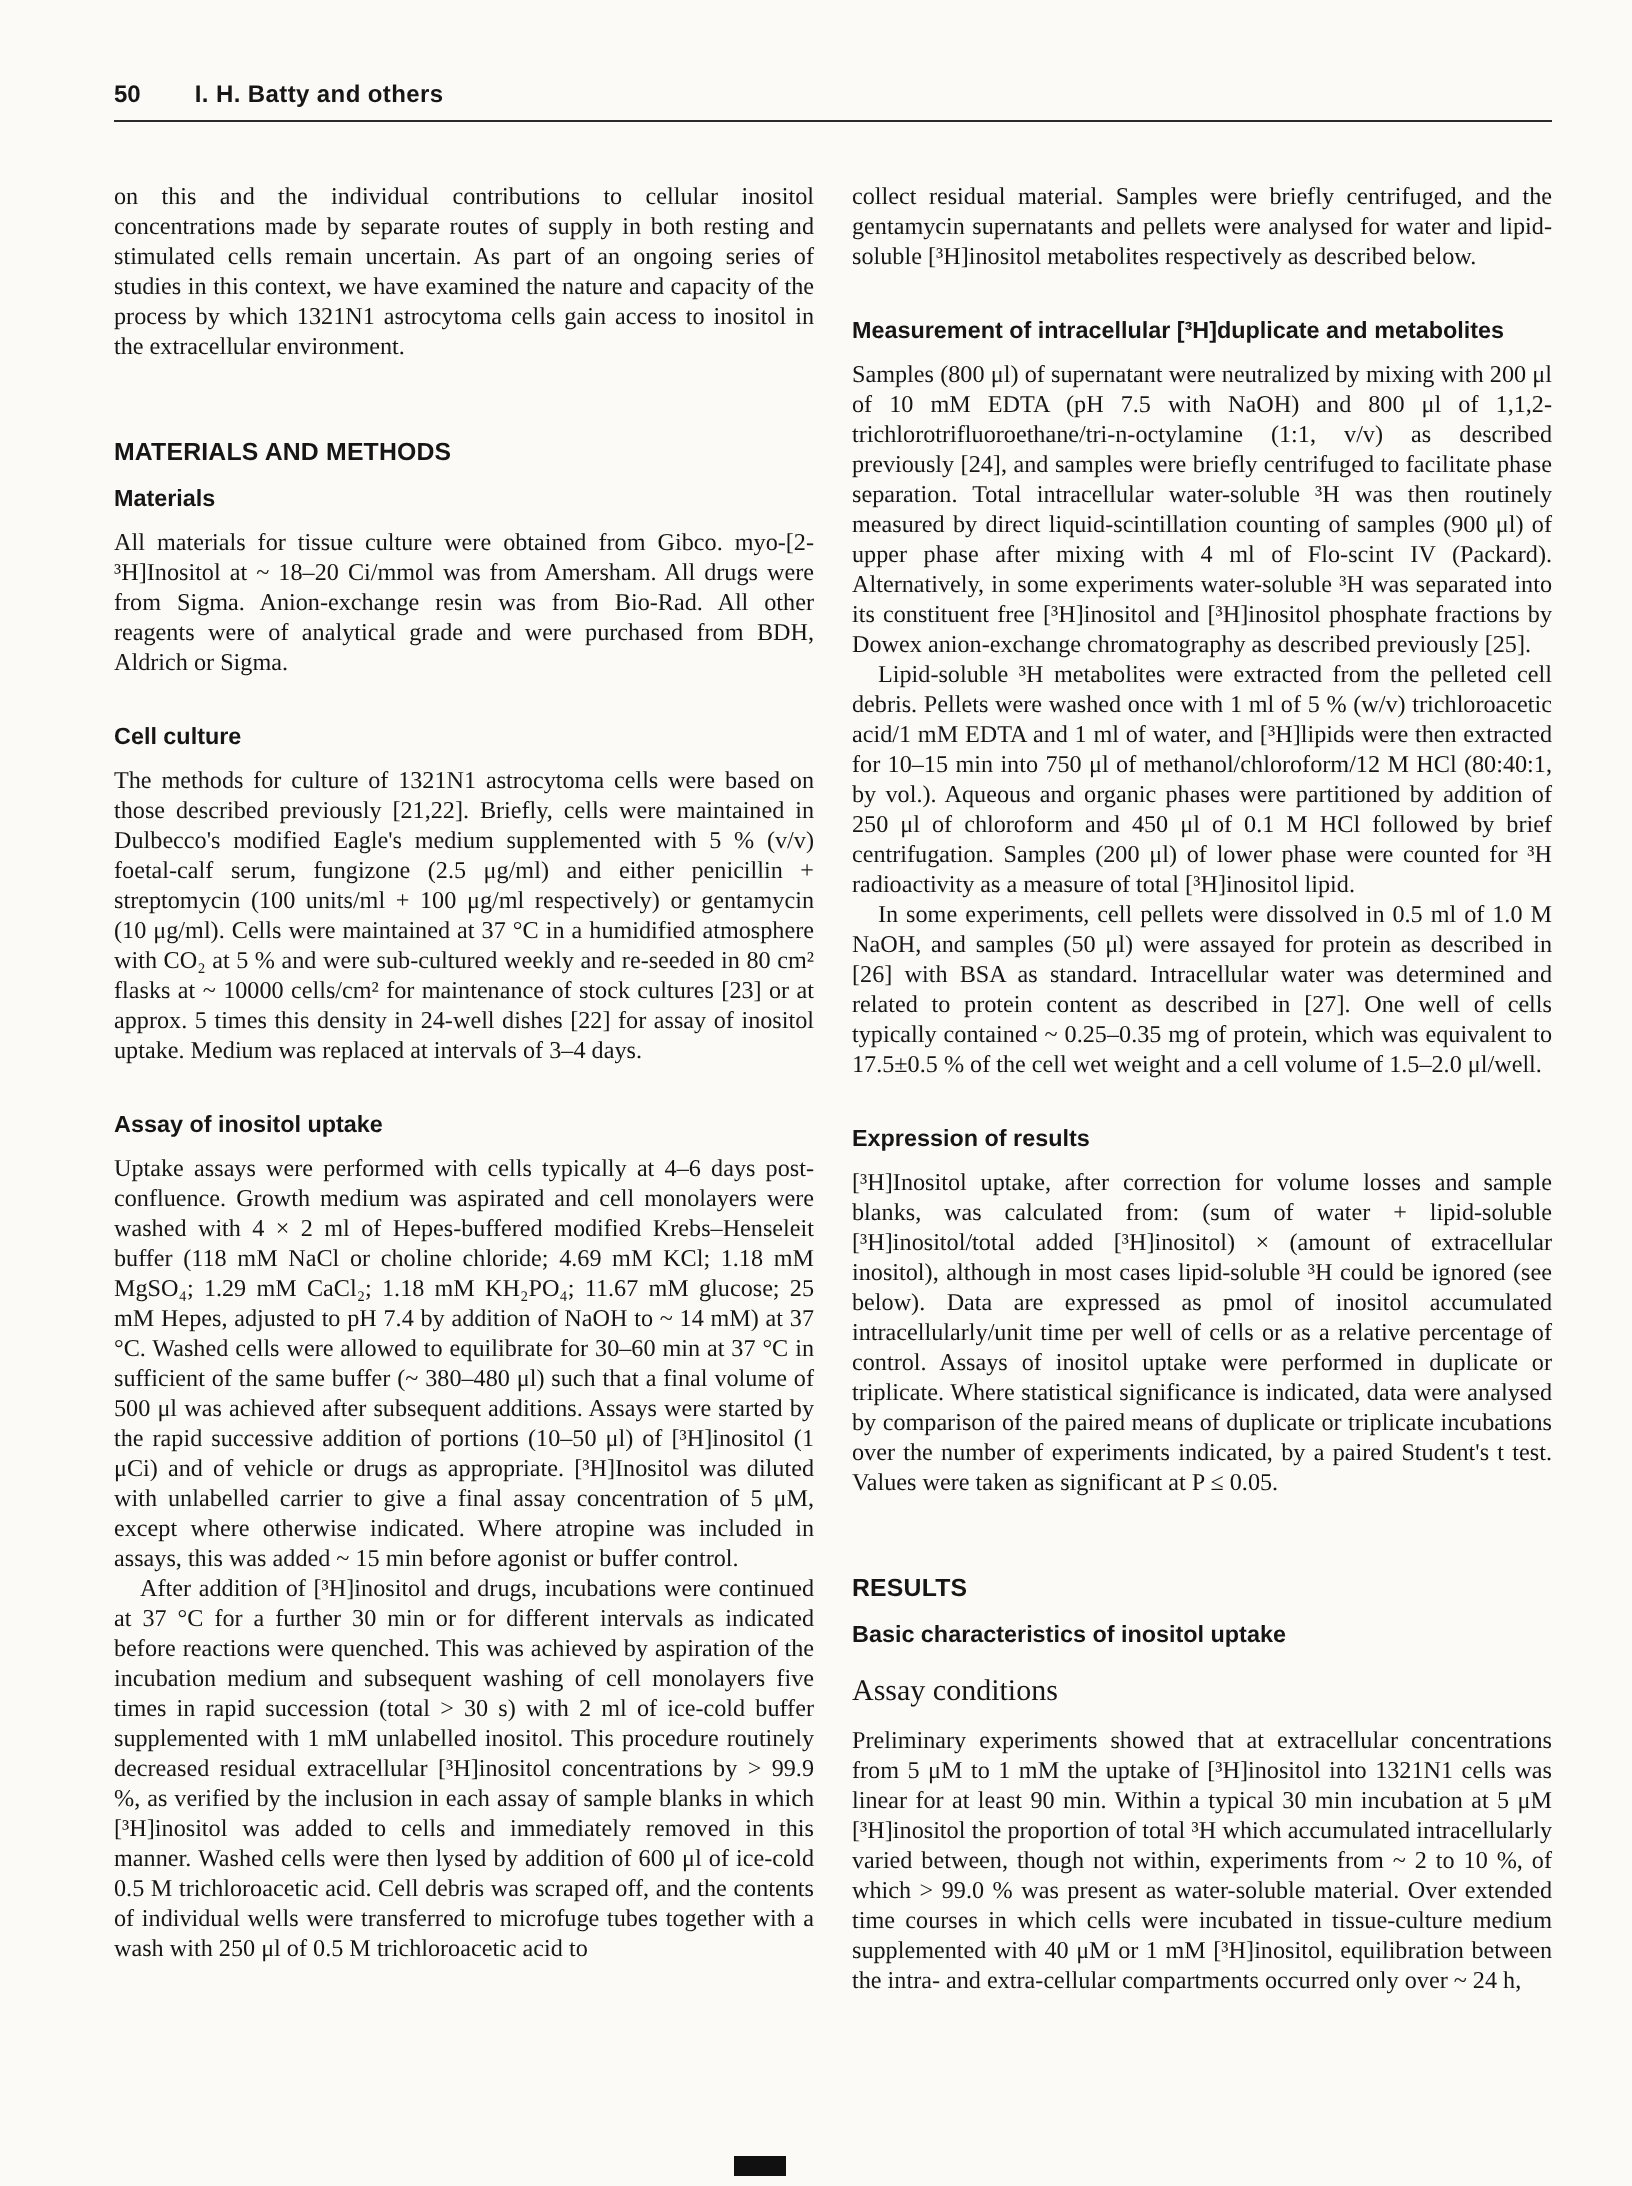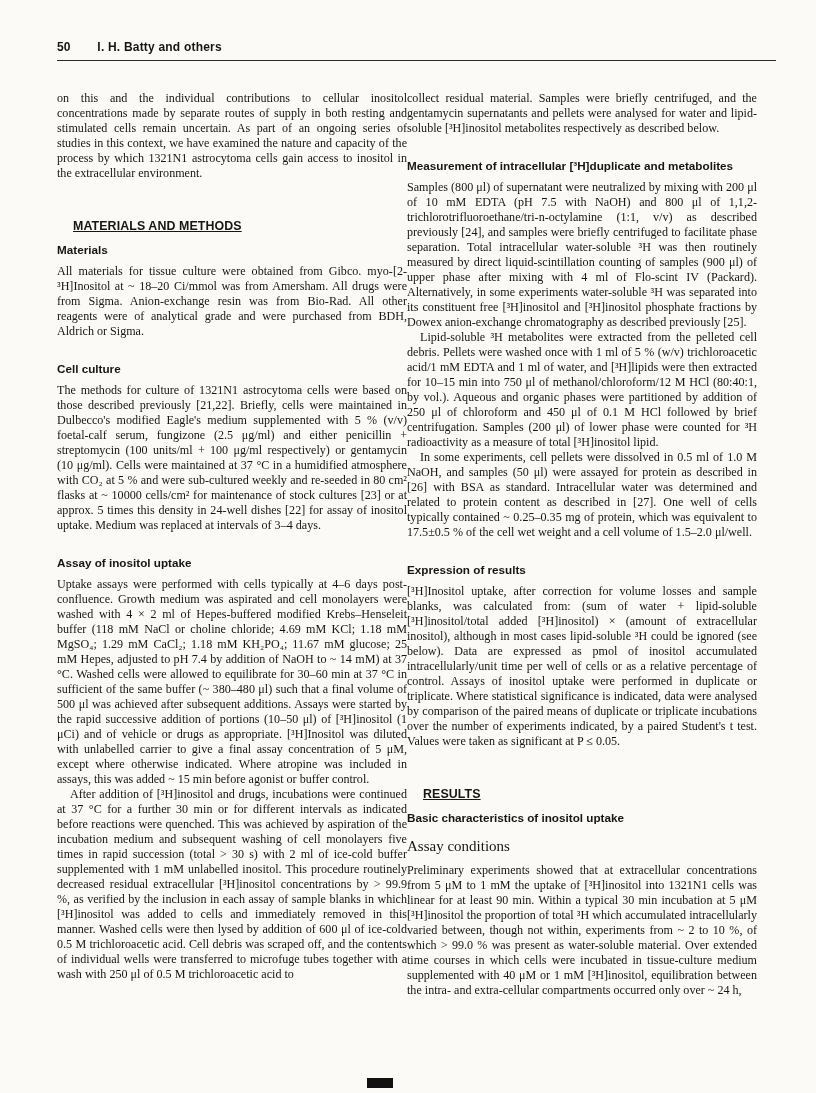--- a/index.html
+++ b/index.html
@@ -29,40 +29,40 @@
   }
   .running-header .page-num { margin-right: 27px; }
   .running-header .running-title { font-weight: bold; letter-spacing: 0.2px; }
   .header-rule {
     width: 100%;
     height: 0;
     border-bottom: 1.4px solid #2a2a2a;
   }
   .columns {
     display: flex;
+    gap: 19px;
     margin-top: 30px;
   }
   .col {
     width: 350px;
     font-family: "Liberation Serif", serif;
     font-size: 12.1px;
     line-height: 15px;
     text-align: justify;
   }
   .col p { margin: 0; }
   .col p.indent { text-indent: 13px; }
   h2.major {
     font-family: "Liberation Sans", sans-serif;
     font-size: 12.4px;
     font-weight: bold;
-    margin: 38px 0 0 16px;
+    margin: 38px 0 0 0;
     line-height: 15px;
     text-align: left;
     letter-spacing: 0.1px;
-    text-decoration: underline;
   }
   h3.sub {
     font-family: "Liberation Sans", sans-serif;
     font-size: 11.7px;
     font-weight: bold;
     margin: 23px 0 7px 0;
     line-height: 14px;
     text-align: left;
   }
   h3.sub.first { margin-top: 9px; }

